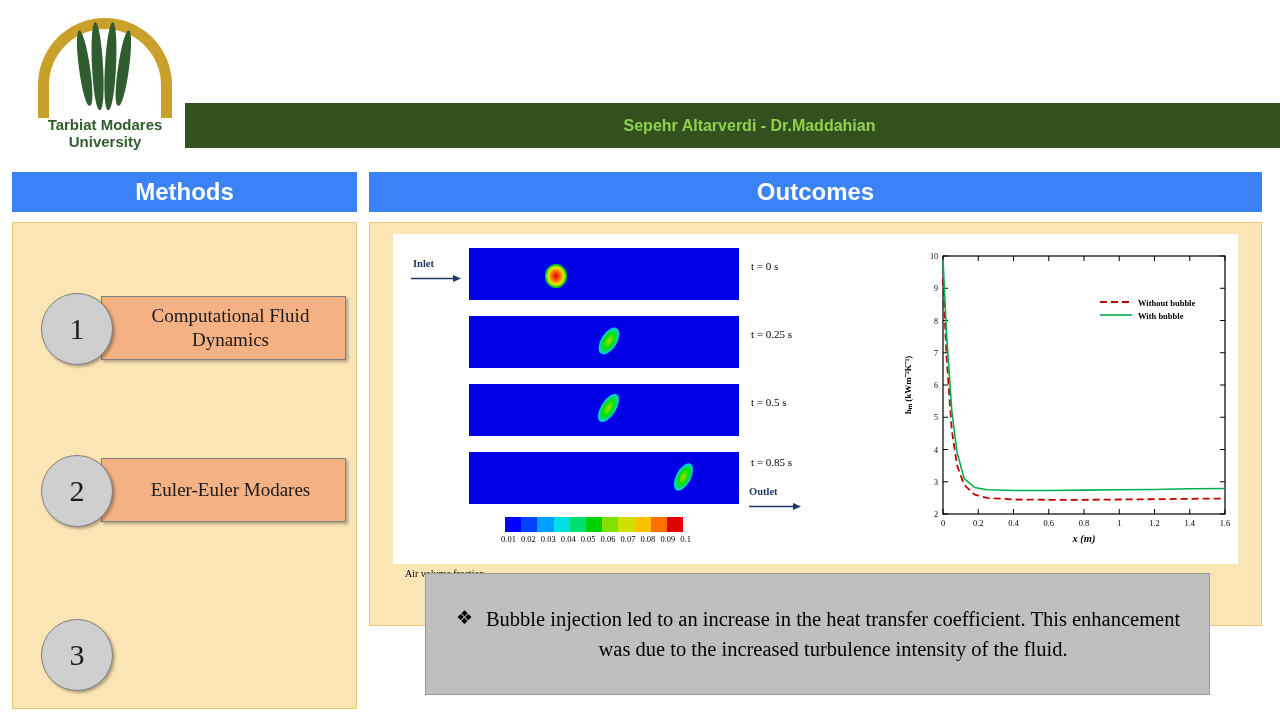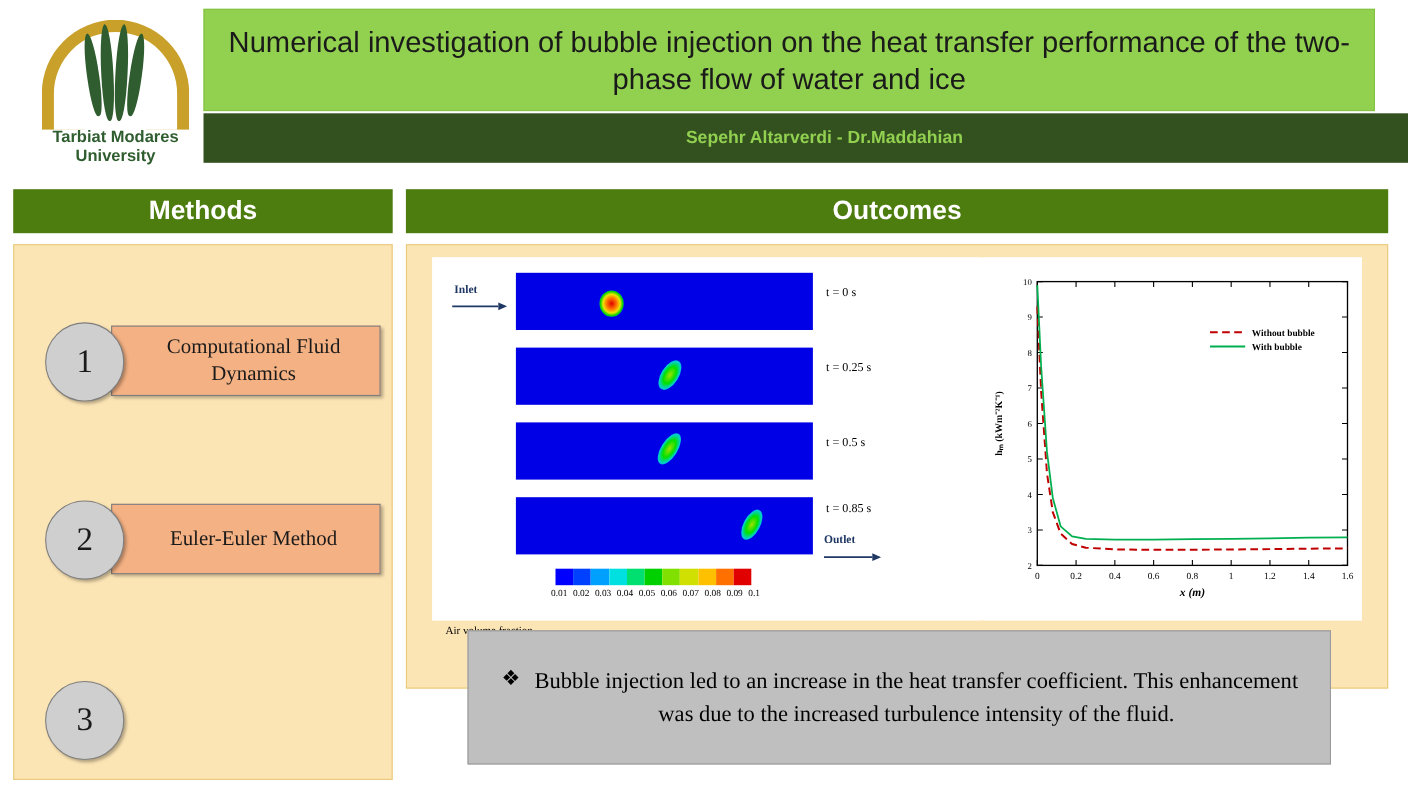--- a/index.html
+++ b/index.html
@@ -91,21 +91,21 @@
   }
   .author-text {
     color: #92d050;
     font-size: 16px;
     font-weight: bold;
   }
 
   
   .banner {
     position: absolute;
-    background: #4d7c0f;
+    background: #3b82f6;
     display: flex;
     align-items: center;
     justify-content: center;
   }
   .banner span {
     color: #ffffff;
     font-weight: bold;
     font-size: 24px;
   }
   .banner.methods { left: 12px; top: 172px; width: 345px; height: 40px; }
@@ -343,23 +343,20 @@
       <div class="leaf l2"></div>
       <div class="leaf l3"></div>
       <div class="leaf l4"></div>
     </div>
     <div class="logo-text">
       <div>Tarbiat Modares</div>
       <div>University</div>
     </div>
   </div>
 
-  <div class="title-bar">
-    <div class="title-text">Numerical investigation of bubble injection on the heat transfer performance of the two-phase flow of water and ice</div>
-  </div>
 
   <div class="author-bar">
     <div class="author-text">Sepehr Altarverdi - Dr.Maddahian</div>
   </div>
 </div>
 
 <div class="banner methods">
   <span>Methods</span>
 </div>
 <div class="banner outcomes">
@@ -372,21 +369,21 @@
     <div class="step-box">
       <span>Computational Fluid Dynamics</span>
     </div>
     <div class="step-bubble">
       <span>1</span>
     </div>
   </div>
 
   <div class="step s2">
     <div class="step-box">
-      <span>Euler-Euler Method</span>
+      <span>Euler-Euler Modares</span>
     </div>
     <div class="step-bubble">
       <span>2</span>
     </div>
   </div>
 
   <div class="step s3">
     <div class="step-bubble">
       <span>3</span>
     </div>

